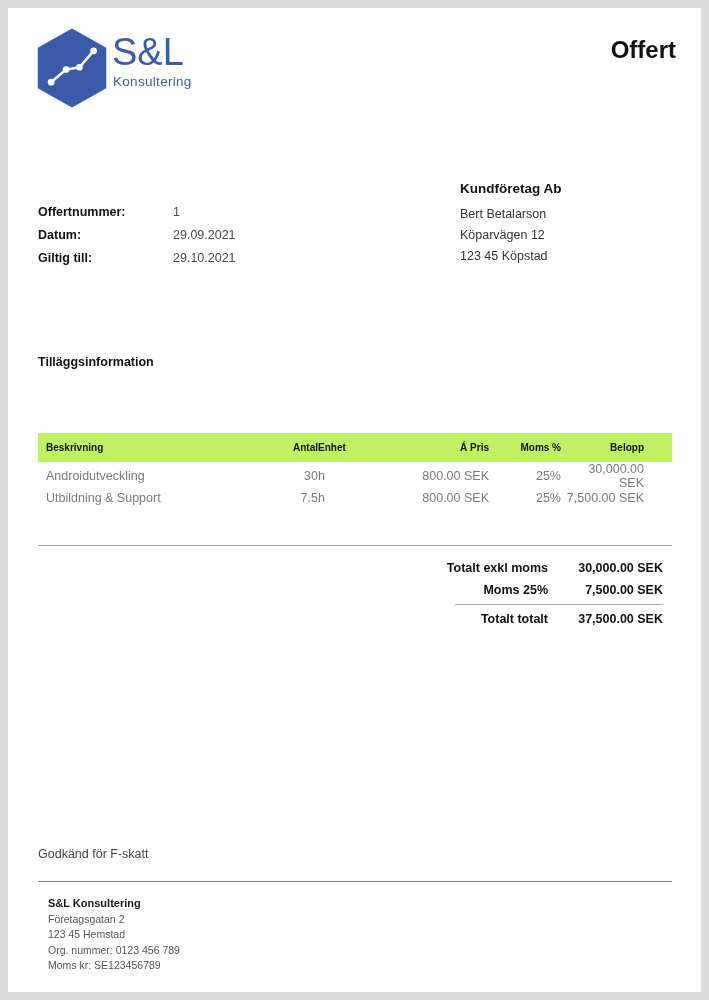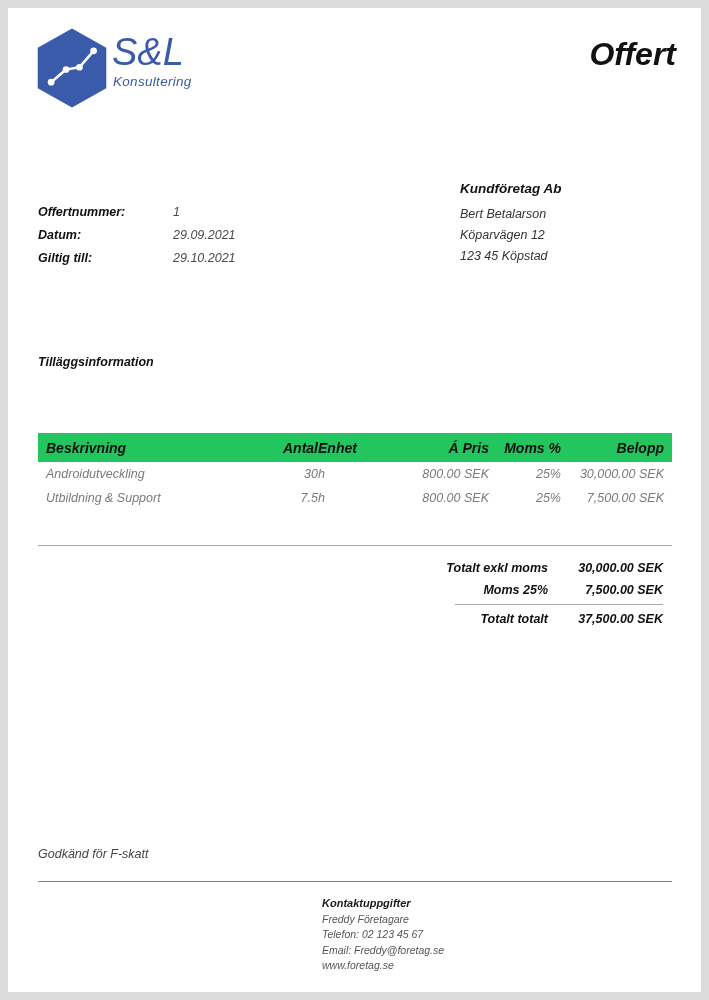--- a/index.html
+++ b/index.html
@@ -2,38 +2,38 @@
 <html><head>
 <meta charset="utf-8">
 <style>
   html, body { margin: 0; padding: 0; }
   body {
     width: 709px; height: 1000px;
     background: #dcdcdc;
     font-family: "Liberation Sans", sans-serif;
     -webkit-font-smoothing: antialiased;
   }
-  .page { position: relative; width: 709px; height: 1000px; font-style: italic; }
+  .page { position: relative; width: 709px; height: 1000px; }
   .sheet {
     position: absolute; inset: 8px;
     background: #ffffff;
   }
   
   .logo-hex { position: absolute; left: 25px; top: 19px; width: 78px; height: 82px; }
   .brand-name {
     position: absolute; left: 104px; top: 24px;
     font-size: 38px; line-height: 40px; color: #3a5ba9; font-weight: 400;
   }
   .brand-tagline {
     position: absolute; left: 105px; top: 66px;
     font-size: 13.5px; color: #3a5ba9; letter-spacing: 0.3px;
   }
   .doc-title {
     position: absolute; right: 25px; top: 28px; margin: 0;
-    font-size: 32px; font-weight: 700; color: #111;
+    font-size: 24px; font-weight: 700; color: #111;
   }
   
   .meta { position: absolute; left: 30px; top: 192px; }
   .meta-row { display: flex; height: 23px; align-items: center; }
   .meta-label { width: 135px; font-weight: 700; font-size: 12.5px; color: #111; }
   .meta-value { font-size: 12.5px; color: #4a4a4a; }
   
   .customer { position: absolute; left: 452px; top: 173px; }
   .customer-name { font-size: 13.5px; font-weight: 700; color: #111; margin-bottom: 8px; }
   .customer-line { font-size: 12.5px; color: #333; line-height: 21px; }
@@ -43,33 +43,33 @@
     font-size: 12.5px; font-weight: 700; color: #111;
   }
   
   .items-table { position: absolute; left: 30px; top: 425px; width: 634px; }
   .t-grid {
     display: grid;
     grid-template-columns: 242px 38px 100px 71px 72px 1fr;
     align-items: center;
   }
   .thead {
-    background: #22c55e; height: 29px;
-    font-size: 14px; font-weight: 700; color: #111;
+    background: #bef264; height: 29px;
+    font-size: 10px; font-weight: 700; color: #111;
   }
   .trow {
     height: 24px; font-size: 12.5px; color: #7a7a7a;
   }
   .trow:first-of-type { margin-top: 10px; }
   .c-desc  { text-align: left;  padding-left: 8px; }
   .c-antal { text-align: right; }
   .c-enhet { text-align: left; }
   .c-apris { text-align: right; }
   .c-moms  { text-align: right; }
-  .c-belopp{ text-align: right; padding-right: 8px; }
+  .c-belopp{ text-align: right; padding-right: 28px; }
   
   .totals {
     position: absolute; left: 30px; top: 537px; width: 634px;
     border-top: 1px solid #a8a8a8; padding-top: 11px;
   }
   .totals-row {
     display: grid; grid-template-columns: 510px 1fr;
     height: 22px; align-items: center;
     font-size: 12.5px; font-weight: 700; color: #111;
   }
@@ -175,23 +175,23 @@
       <div class="totals-divider"></div>
       <div class="totals-row">
         <span class="totals-label">Totalt totalt</span>
         <span class="totals-value">37,500.00 SEK</span>
       </div>
     </div>
 
     <div class="tax-note">Godkänd för F-skatt</div>
     <div class="footer-divider"></div>
 
+    <div class="footer-col company">
+      <div class="footer-heading">S&amp;L Konsultering</div>
+      <div class="footer-line">Företagsgatan 2</div>
+      <div class="footer-line">123 45 Hemstad</div>
+      <div class="footer-line">Org. nummer: 0123 456 789</div>
+      <div class="footer-line">Moms kr: SE123456789</div>
+    </div>
 
-    <div class="footer-col contact">
-      <div class="footer-heading">Kontaktuppgifter</div>
-      <div class="footer-line">Freddy Företagare</div>
-      <div class="footer-line">Telefon: 02 123 45 67</div>
-      <div class="footer-line">Email: Freddy@foretag.se</div>
-      <div class="footer-line">www.foretag.se</div>
-    </div>
 
   </div>
 </div>
 
 </body></html>

